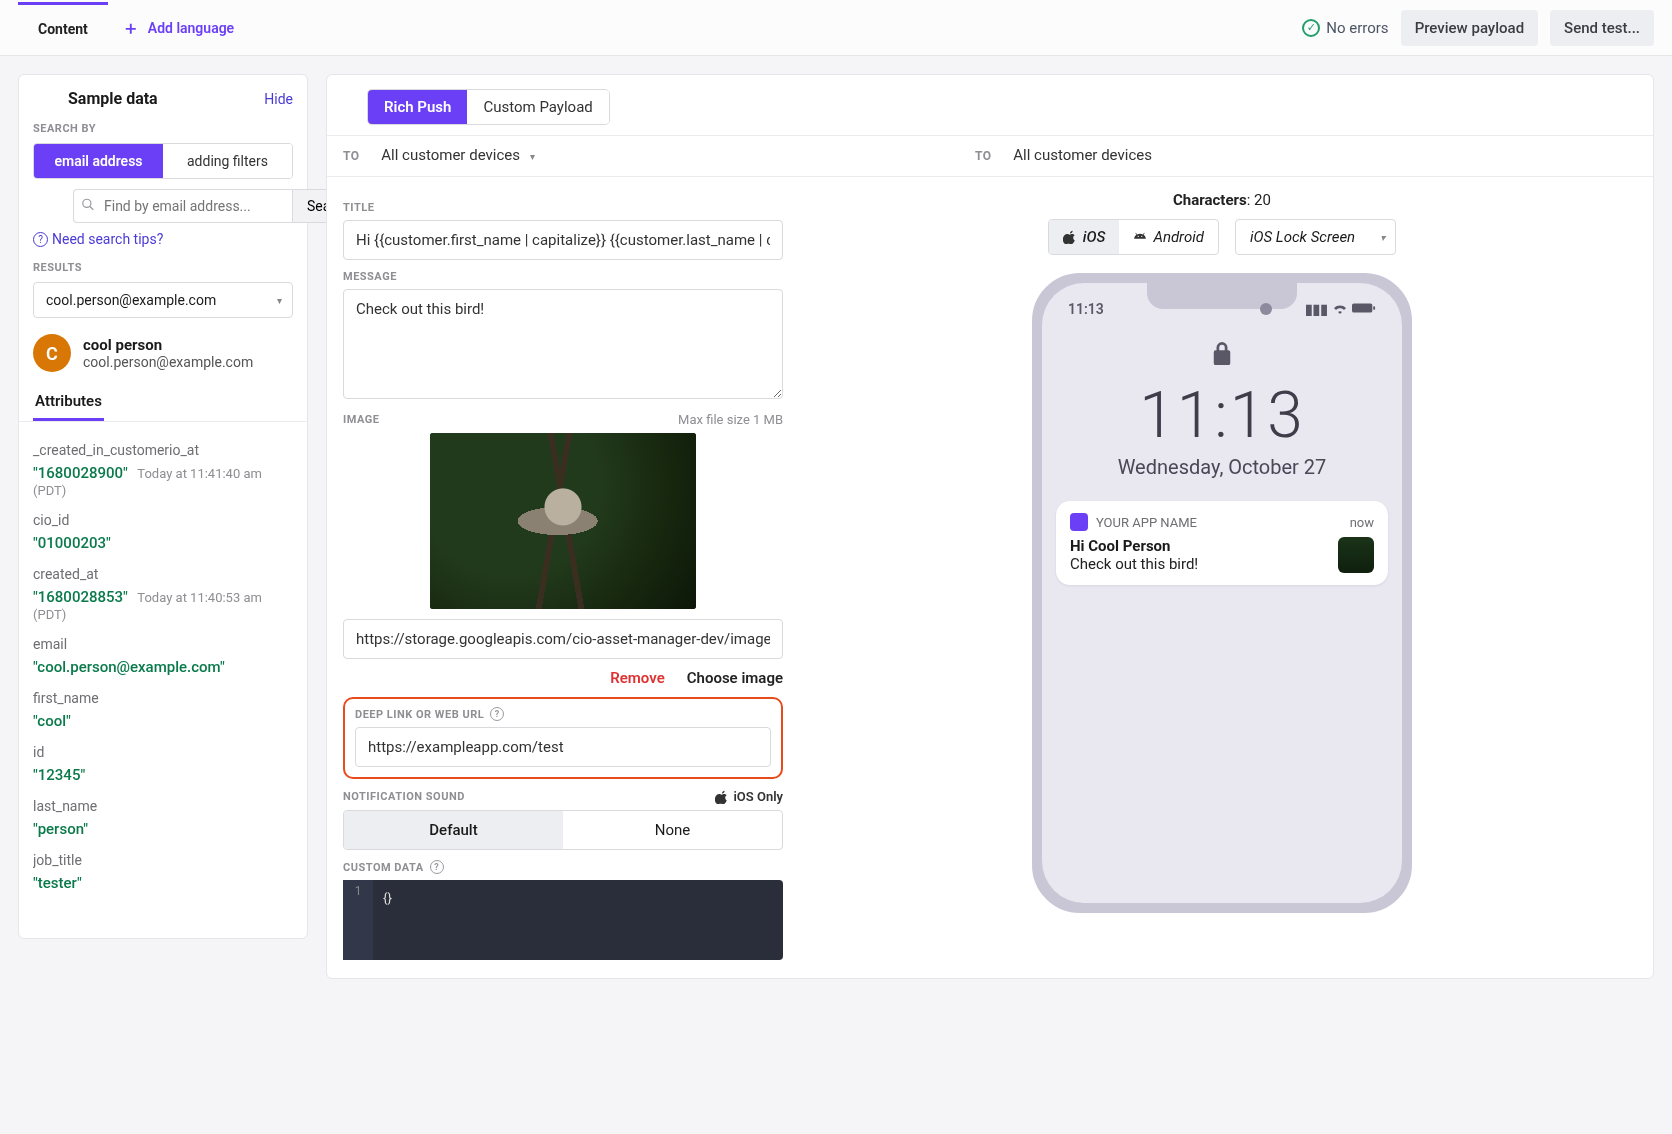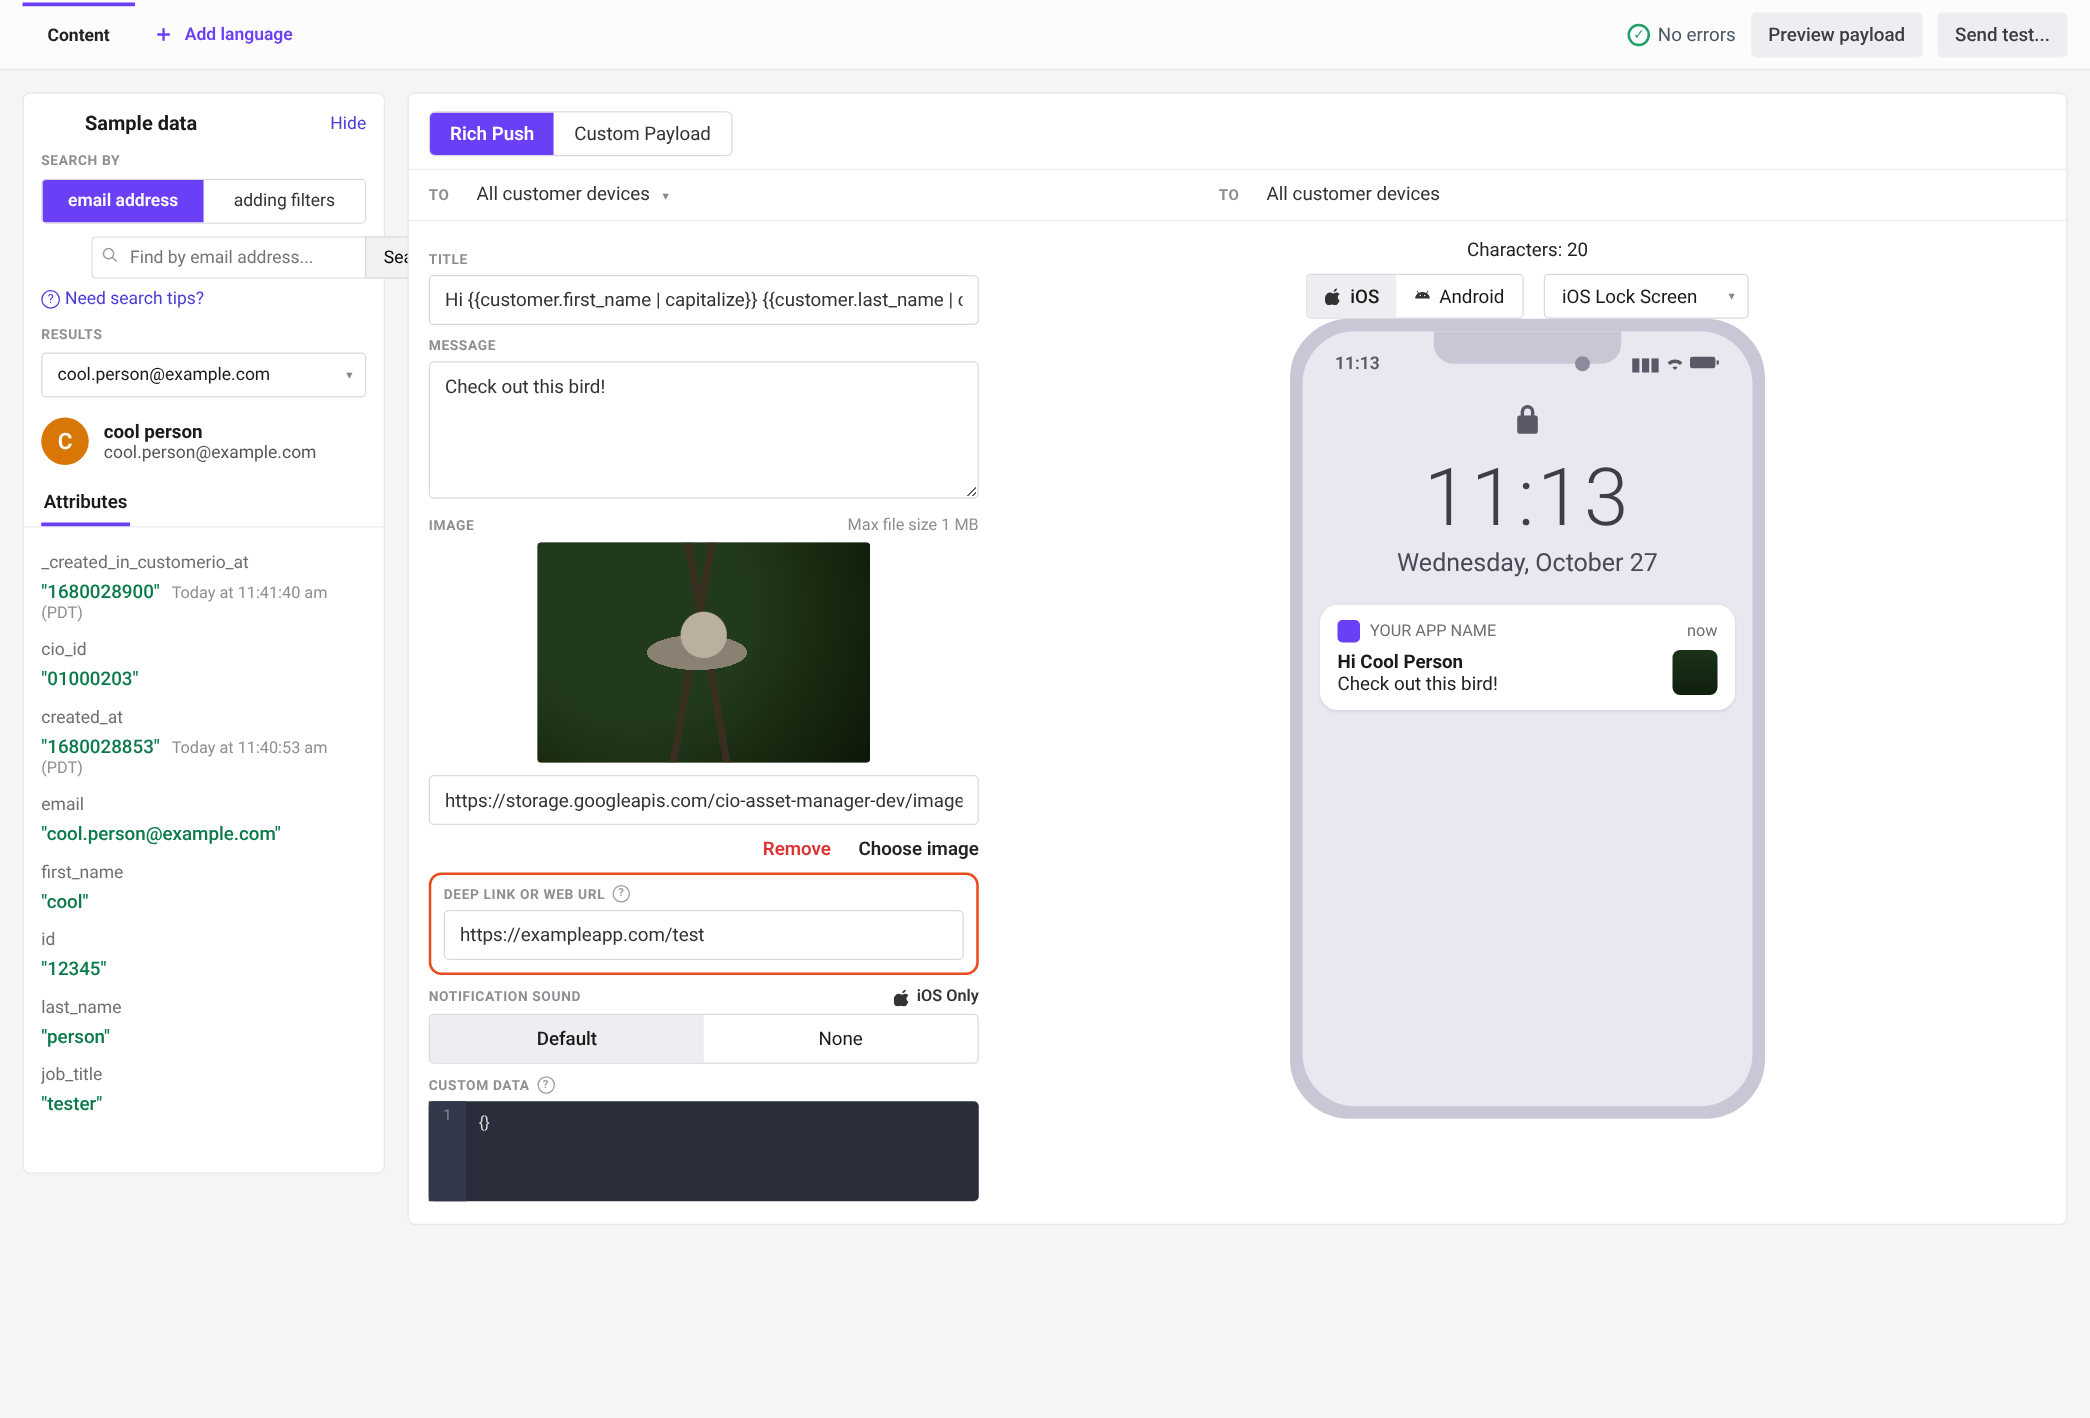--- a/index.html
+++ b/index.html
@@ -47,21 +47,21 @@
   .side hr { border:none; border-top:1px solid #ececf0; margin:0 -14px 0; }
   .attrs { padding:20px 0 10px; height:512px; overflow:hidden; }
   .attr-k { color:#6e6e73; font-size:14px; margin-bottom:6px; }
   .attr-v { color:#0a7a4b; font-size:15px; font-weight:500; margin-bottom:2px; }
   .attr-row { margin-bottom:14px; }
   .attr-meta { color:#8e8e93; font-size:13px; margin-left:6px; }
 
   
   .main { flex:1; padding:0; }
   .main-top { display:flex; align-items:center; padding:14px 16px 10px; border-bottom:1px solid #ececf0; }
-  .pill-group { display:inline-flex; border:1px solid #d9d9de; border-radius:5px; overflow:hidden; }
+  .pill-group { display:inline-flex; border:1px solid #d9d9de; border-radius:5px; overflow:hidden;margin-left:24px; }
   .pill-group > div { padding:8px 16px; font-size:15px; cursor:pointer; }
   .pill-on { background:#6b3ff5; color:#fff; font-weight:600; }
   .pill-off { background:#fff; color:#333; }
   .to-row { display:flex; gap:440px; padding:10px 16px 12px; font-size:15px; color:#333; border-bottom:1px solid #ececf0; }
   .to-row .to-lbl { font-size:12px; font-weight:700; color:#8e8e93; margin-right:18px; letter-spacing:.5px; }
   .to-row .sel { color:#333; }
   .to-row .caret { font-size:10px; color:#888; margin-left:10px;}
   .editor-body { display:flex; padding:14px 16px 18px; gap:24px; }
   .col-left { flex:0 0 440px; }
   .col-right { flex:1; display:flex; flex-direction:column; align-items:center; }
@@ -78,22 +78,22 @@
   .ios-only { margin-left:auto; font-weight:600; color:#333; font-size:13px; display:flex; align-items:center; gap:4px; letter-spacing:0; }
   .sound-grp { display:flex; border:1px solid #d9d9de; border-radius:4px; overflow:hidden; }
   .sound-grp > div { flex:1; text-align:center; padding:10px 0; font-size:15px; cursor:pointer;}
   .sound-on { background:#eceef1; font-weight:500;}
   .code-box { background:#2a2d3a; border-radius:4px; color:#ddd; font-family:ui-monospace,Menlo,Consolas,monospace; font-size:13px; padding:6px 0; height:80px; position:relative; }
   .code-box .ln { position:absolute; left:0; top:0; bottom:0; width:30px; background:#33374a; color:#888; text-align:center; padding-top:4px; font-size:12px;}
   .code-box .tx { padding-left:40px; padding-top:4px;}
 
   
   .char-row { font-size:15px; color:#222; margin-bottom:10px;}
-  .char-row b { font-weight:400; }
-  .plat-row { display:flex; gap:16px; justify-content:center; }
+  .char-row b { font-weight:700; }
+  .plat-row { display:flex; gap:16px; justify-content:center; margin-bottom:18px;font-style:italic;}
   .seg { display:inline-flex; border:1px solid #d9d9de; border-radius:4px; overflow:hidden; }
   .seg > div { padding:8px 14px; font-size:15px; display:flex; align-items:center; gap:6px; cursor:pointer; }
   .seg .on { background:#eceef1; font-weight:500;}
   .sel2 { border:1px solid #d9d9de; border-radius:4px; padding:8px 40px 8px 14px; font-size:15px; background:#fff; position:relative; cursor:pointer;}
   .sel2::after { content:"▾"; position:absolute; right:10px; top:50%; transform:translateY(-50%); font-size:10px; color:#888; }
 
   .phone { width:380px; height:640px; background:#c9c6d6; border:6px solid #c9c6d6; border-radius:48px; position:relative; overflow:hidden; }
   .phone-screen { position:absolute; inset:4px; background:#e9e7f0; border-radius:42px; overflow:hidden; }
   .notch { position:absolute; top:0; left:50%; transform:translateX(-50%); width:150px; height:26px; background:#c9c6d6; border-radius:0 0 16px 16px; }
   .cam { position:absolute; top:20px; right:130px; width:12px; height:12px; background:#8e8a9e; border-radius:50%;}

